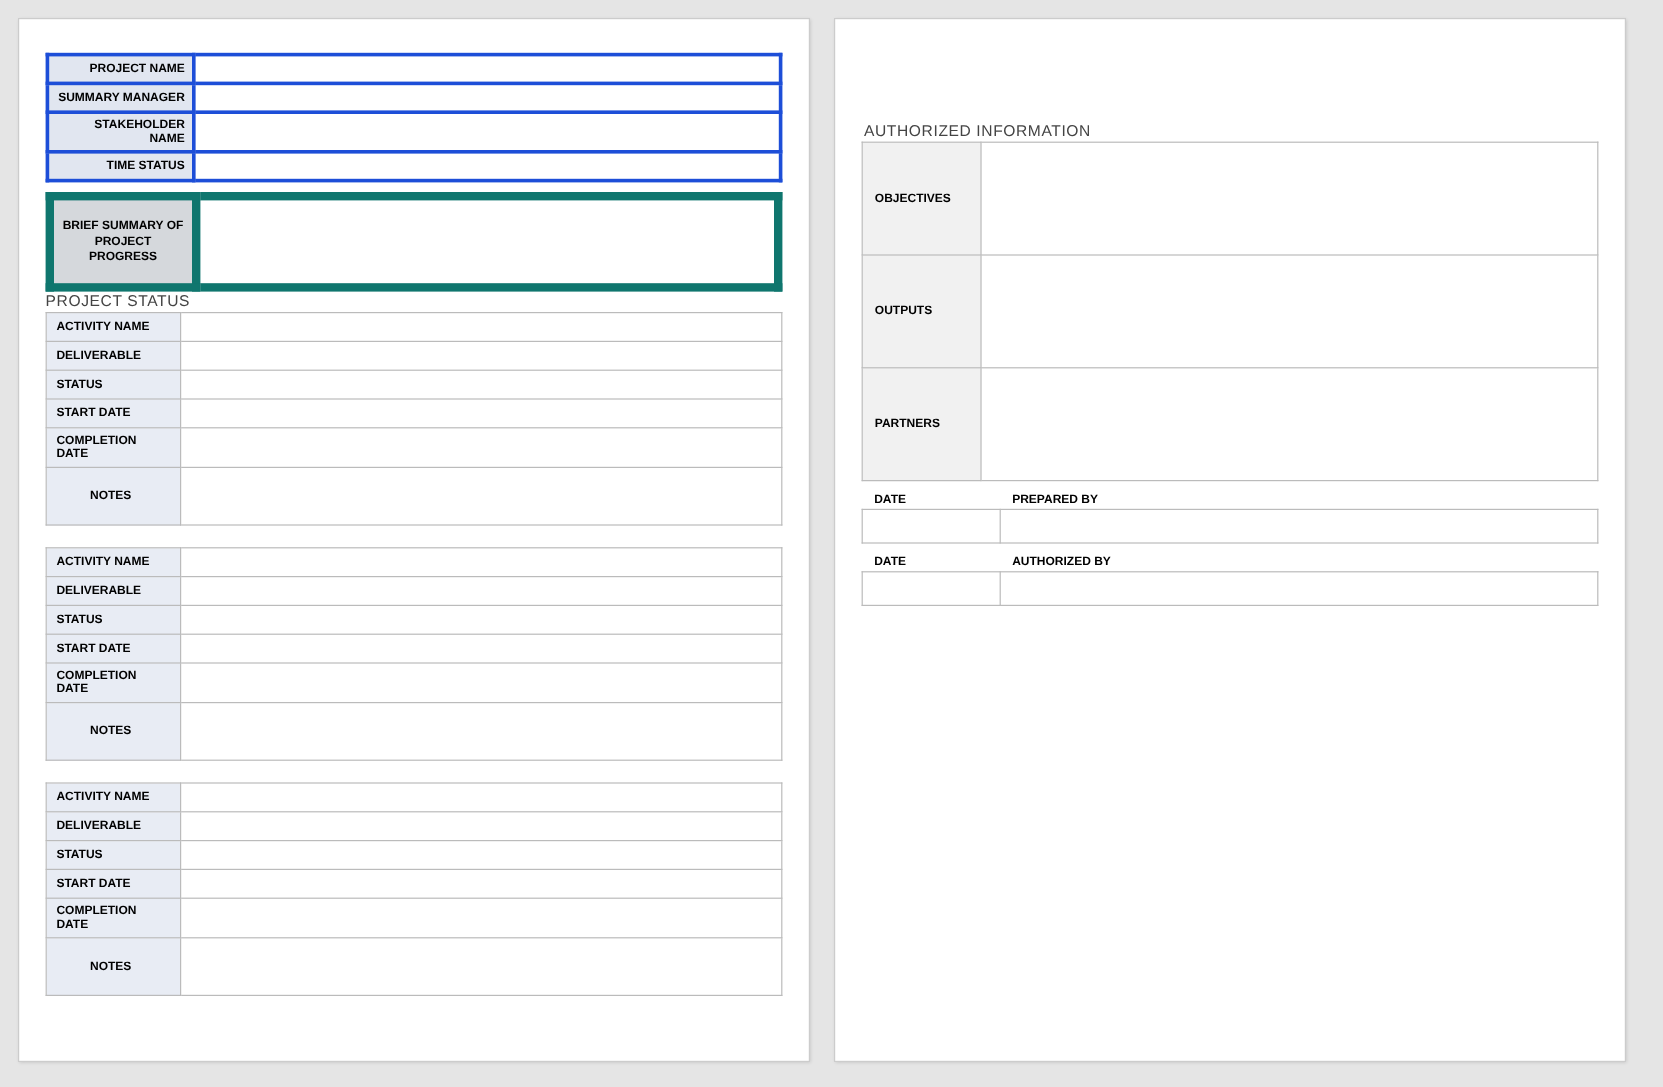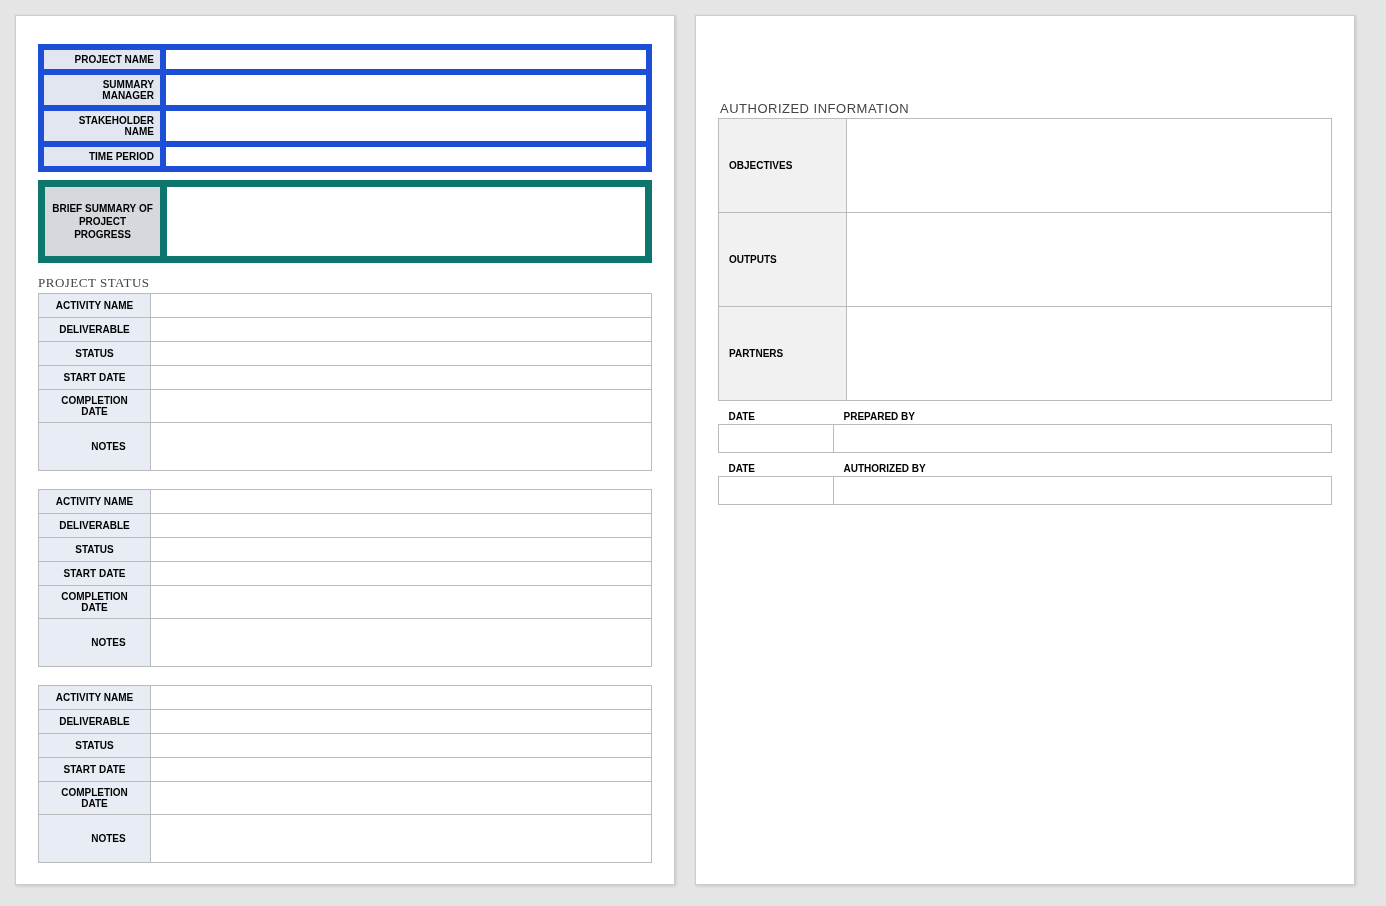--- a/index.html
+++ b/index.html
@@ -25,21 +25,21 @@
     .page-title {
       color: #888;
       font-size: 22px;
       font-weight: bold;
       letter-spacing: 0.5px;
       margin-bottom: 28px;
     }
 
     
     table { border-collapse: collapse; width: 100%; }
-    .hdr-table td { border: 6px solid #1d4ed8; }
+    .hdr-table td { border: 3px solid #1d4ed8; }
     .hdr-label {
       background: #e1e6f0;
       font-size: 10px;
       font-weight: bold;
       text-align: right;
       padding: 4px 6px;
       width: 122px;
       height: 24px;
     }
     .hdr-value { background: #fff; }
@@ -55,33 +55,32 @@
       width: 122px;
       height: 76px;
       padding: 4px 6px;
       line-height: 1.3;
     }
 
     .section-label {
       font-size: 13px;
       color: #444;
       letter-spacing: 0.5px;
-      margin-top: 12px;
+      margin-top: 0;
       margin-bottom: 2px;
-      font-family: Liberation Serif, serif;
     }
 
     
     .activity-table { margin-bottom: 18px; }
     .activity-table td { border: 1px solid #bbb; }
     .act-label {
       background: #e8ecf4;
       font-size: 10px;
       font-weight: bold;
-      text-align: center;
+      text-align: left;
       padding: 5px 8px;
       width: 112px;
       height: 24px;
     }
     .act-label.notes { height: 48px; padding-left: 36px; }
     .act-value { background: #fff; }
 
     
     .addl-section-label {
       font-size: 13px;
@@ -91,21 +90,21 @@
       margin-bottom: 2px;
       padding-left: 2px;
     }
     .addl-table td { border: 1px solid #bbb; }
     .addl-label {
       background: #f1f1f1;
       font-size: 10px;
       font-weight: bold;
       text-align: left;
       padding: 6px 10px;
-      width: 128px;
+      width: 99px;
       height: 94px;
     }
     .addl-value { background: #fff; }
 
     
     .sig-block { margin-top: 4px; }
     .sig-headers td {
       font-size: 10px;
       font-weight: bold;
       padding: 6px 10px 2px 10px;
@@ -133,21 +132,21 @@
       </tr>
       <tr>
         <td class="hdr-label">SUMMARY MANAGER</td>
         <td class="hdr-value"></td>
       </tr>
       <tr>
         <td class="hdr-label">STAKEHOLDER NAME</td>
         <td class="hdr-value"></td>
       </tr>
       <tr>
-        <td class="hdr-label">TIME PERIOD</td>
+        <td class="hdr-label">TIME STATUS</td>
         <td class="hdr-value"></td>
       </tr>
     </tbody>
       </table>
 
     <table class="summary-table">
       <tbody>
           <tr>
         <td class="summary-label">BRIEF SUMMARY OF PROJECT PROGRESS</td>
         <td class="hdr-value"></td>

